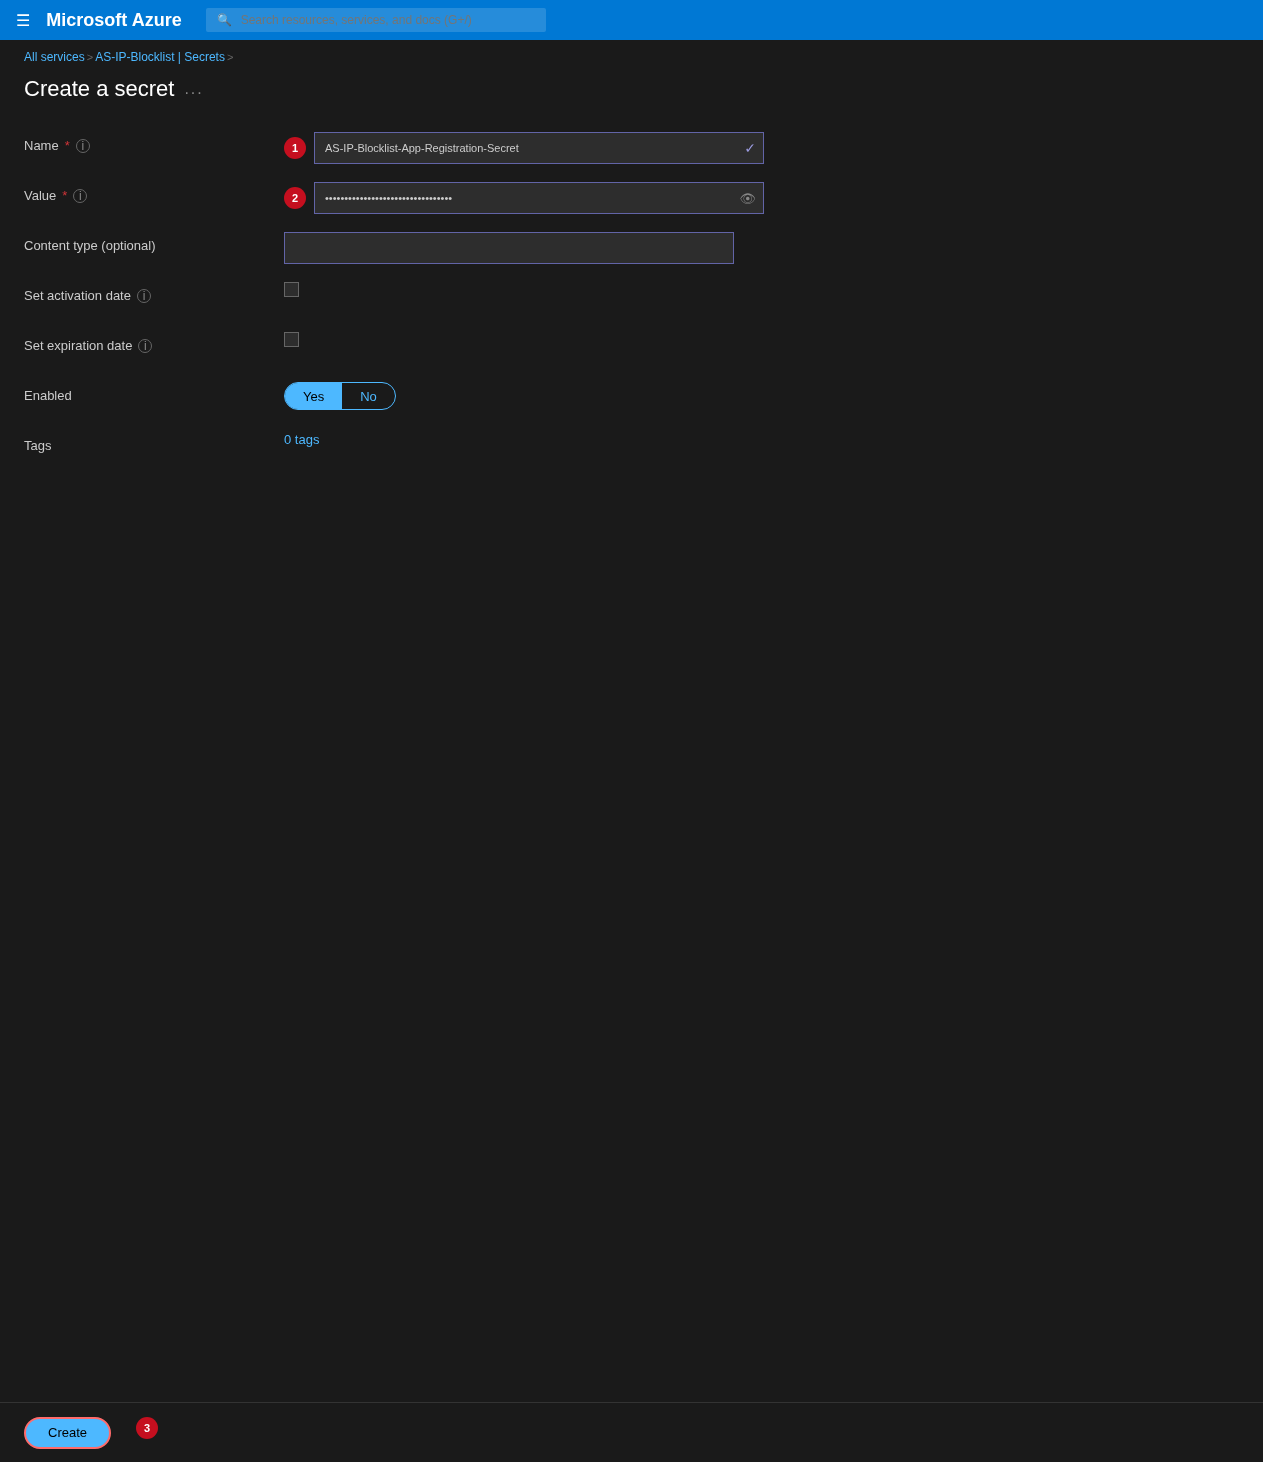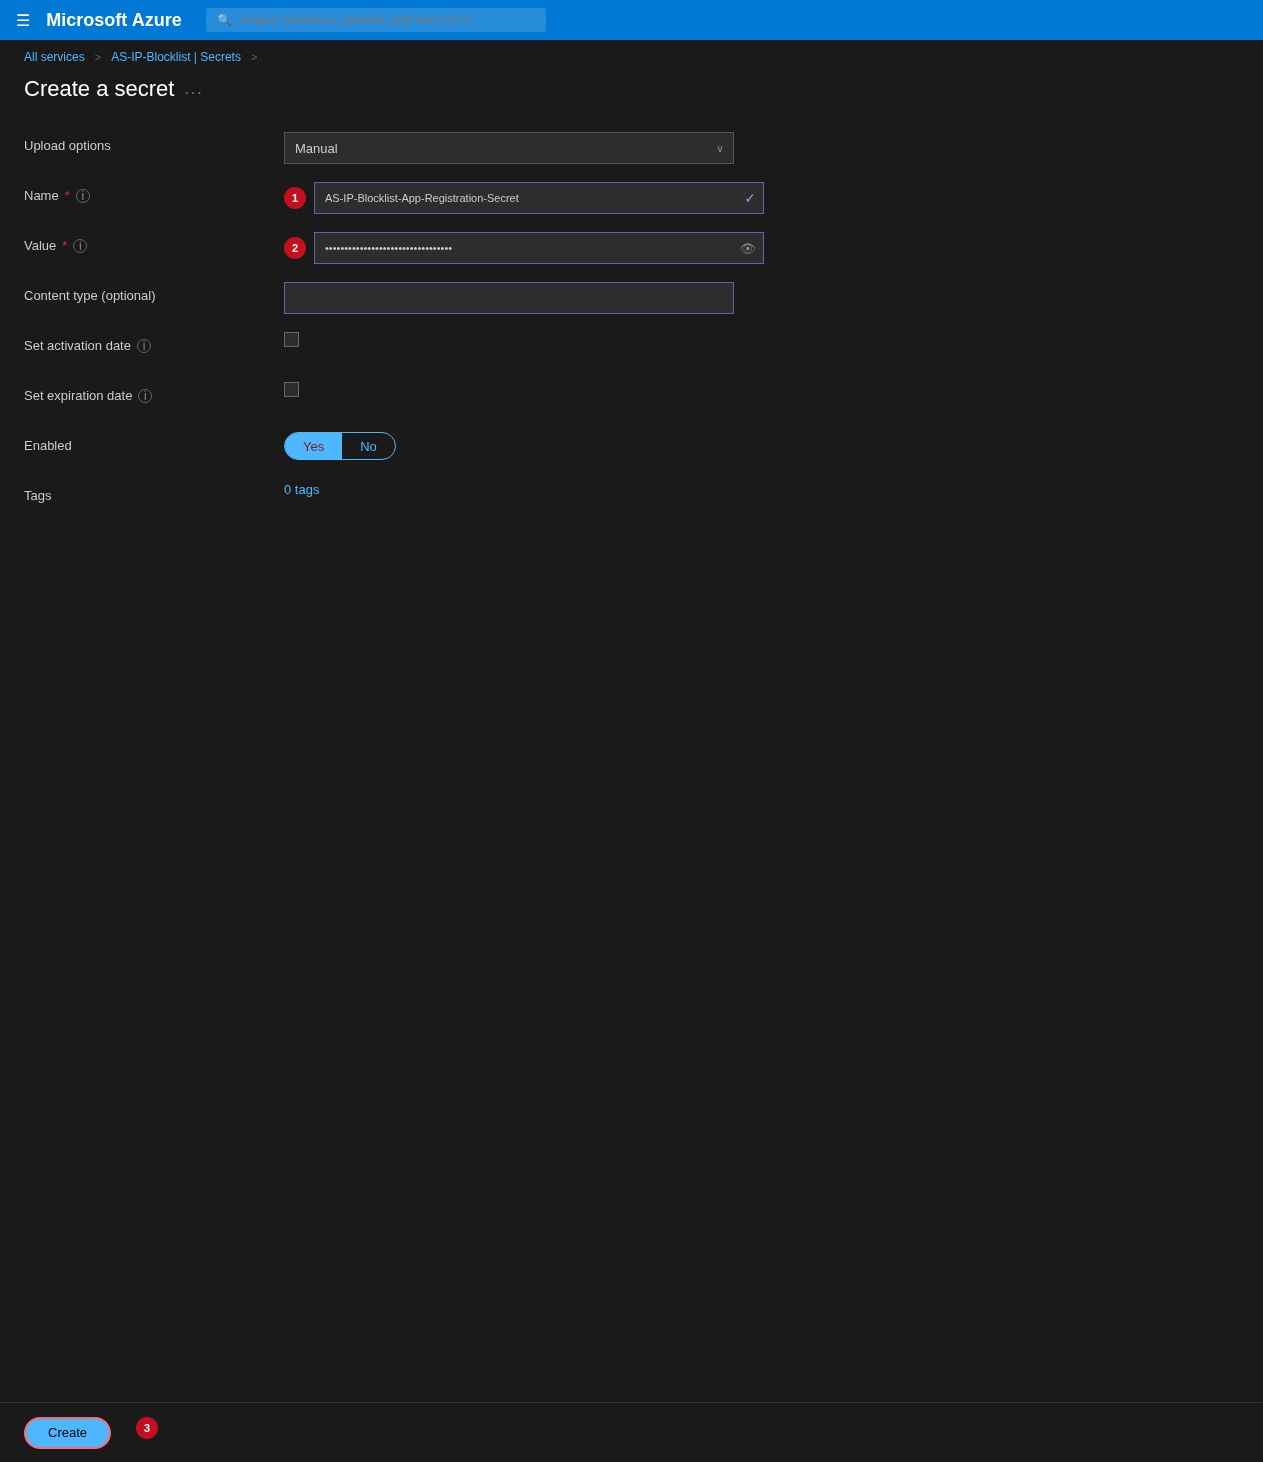--- a/index.html
+++ b/index.html
@@ -56,21 +56,21 @@
       color: rgba(255,255,255,0.8);
       font-size: 12px;
       width: 100%;
     }
 
     
     .breadcrumb {
       padding: 10px 24px 4px 24px;
       display: flex;
       align-items: center;
-      gap: 10px;
+      gap: 2px;
       font-size: 12px;
       flex-shrink: 0;
     }
     .breadcrumb-link {
       color: #4db8ff;
       cursor: pointer;
       text-decoration: none;
     }
     .breadcrumb-sep { color: #666; font-size: 11px; }
 
@@ -251,21 +251,21 @@
       padding: 0 18px;
       font-size: 13px;
       border: none;
       cursor: pointer;
       display: flex;
       align-items: center;
       justify-content: center;
     }
     .toggle-btn.active {
       background: #4db8ff;
-      color: #7f1d1d;
+      color: #000000;
       font-weight: 500;
     }
     .toggle-btn.inactive {
       background: transparent;
       color: #4db8ff;
       padding-left: 18px;
     }
 
     
     .tags-link {
@@ -338,33 +338,20 @@
 </div>
 
 <div class="page-header">
   <h1 class="page-title">Create a secret</h1>
   <span class="page-header-more">...</span>
 </div>
 
 <div class="main-content">
   <div class="form-container">
 
-    <div class="form-row">
-      <div class="form-label">
-        <span>Upload options</span>
-      </div>
-      <div class="form-field">
-        <div class="form-select-wrapper">
-          <select class="form-select">
-            <option>Manual</option>
-          </select>
-          <span class="select-chevron">∨</span>
-        </div>
-      </div>
-    </div>
 
     <div class="form-row">
       <div class="form-label">
         <span>Name</span>
         <span class="required">*</span>
         <span class="info-icon">i</span>
       </div>
       <div class="form-field">
         <div class="step-badge">1</div>
         <div class="form-input-with-icon">

